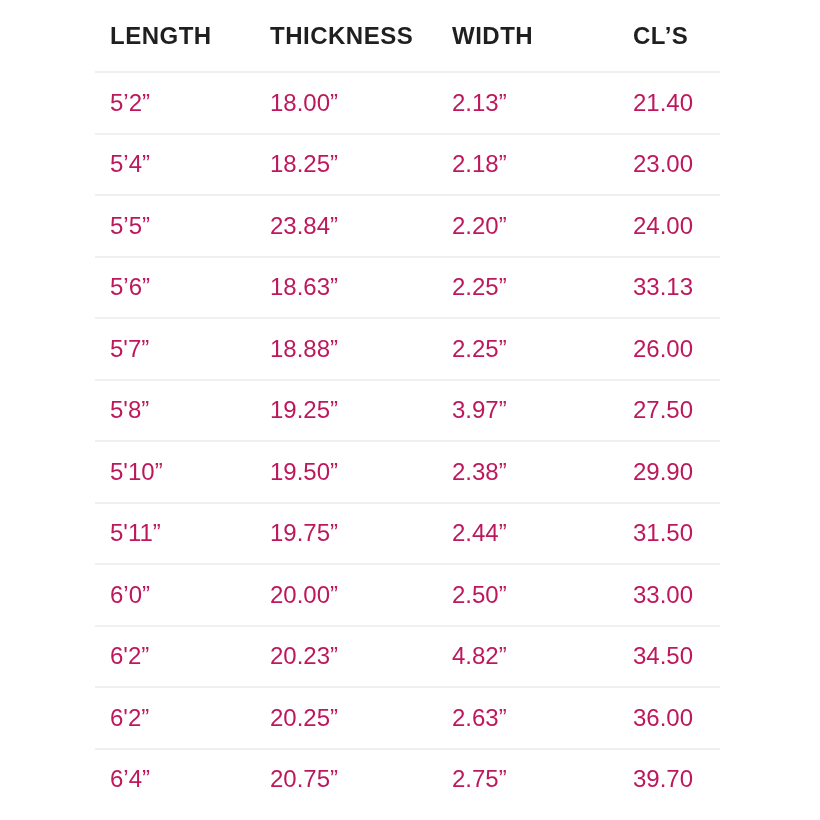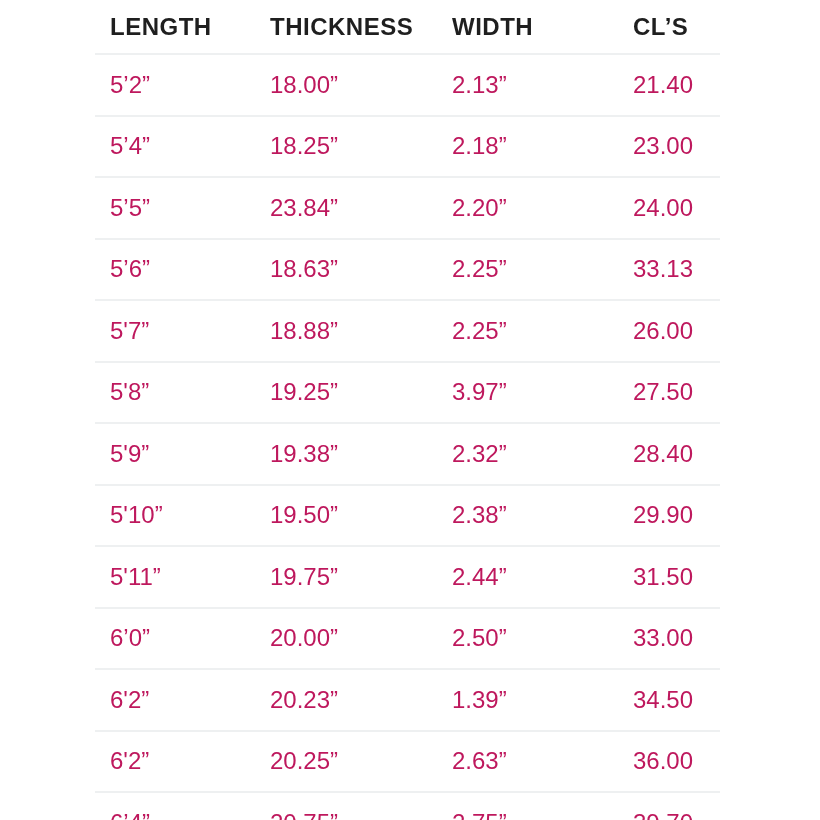--- a/index.html
+++ b/index.html
@@ -19,21 +19,21 @@
     left: 95px;
     top: 0;
     width: 625px;
   }
   .thead, .trow {
     display: grid;
     grid-template-columns: 175px 182px 181px 87px;
     align-items: center;
   }
   .thead {
-    height: 53px;
+    height: 71px;
     font-weight: bold;
     font-size: 24px;
     letter-spacing: 0.5px;
     color: #1f1f1f;
   }
   .trow {
     height: 59.5px;
     border-top: 2px solid #eef0f1;
     font-size: 24px;
     color: #be185d;
@@ -87,47 +87,41 @@
         <div class="td">2.25”</div>
         <div class="td">26.00</div>
       </div>
       <div class="trow">
         <div class="td col1">5'8”</div>
         <div class="td">19.25”</div>
         <div class="td">3.97”</div>
         <div class="td">27.50</div>
       </div>
       <div class="trow">
-        <div class="td col1">5'9”</div>
-        <div class="td">19.38”</div>
-        <div class="td">2.32”</div>
-        <div class="td">28.40</div>
-      </div>
-      <div class="trow">
         <div class="td col1">5'10”</div>
         <div class="td">19.50”</div>
         <div class="td">2.38”</div>
         <div class="td">29.90</div>
       </div>
       <div class="trow">
         <div class="td col1">5'11”</div>
         <div class="td">19.75”</div>
         <div class="td">2.44”</div>
         <div class="td">31.50</div>
       </div>
       <div class="trow">
         <div class="td col1">6’0”</div>
         <div class="td">20.00”</div>
         <div class="td">2.50”</div>
         <div class="td">33.00</div>
       </div>
       <div class="trow">
         <div class="td col1">6'2”</div>
         <div class="td">20.23”</div>
-        <div class="td">1.39”</div>
+        <div class="td">4.82”</div>
         <div class="td">34.50</div>
       </div>
       <div class="trow">
         <div class="td col1">6'2”</div>
         <div class="td">20.25”</div>
         <div class="td">2.63”</div>
         <div class="td">36.00</div>
       </div>
       <div class="trow">
         <div class="td col1">6’4”</div>

